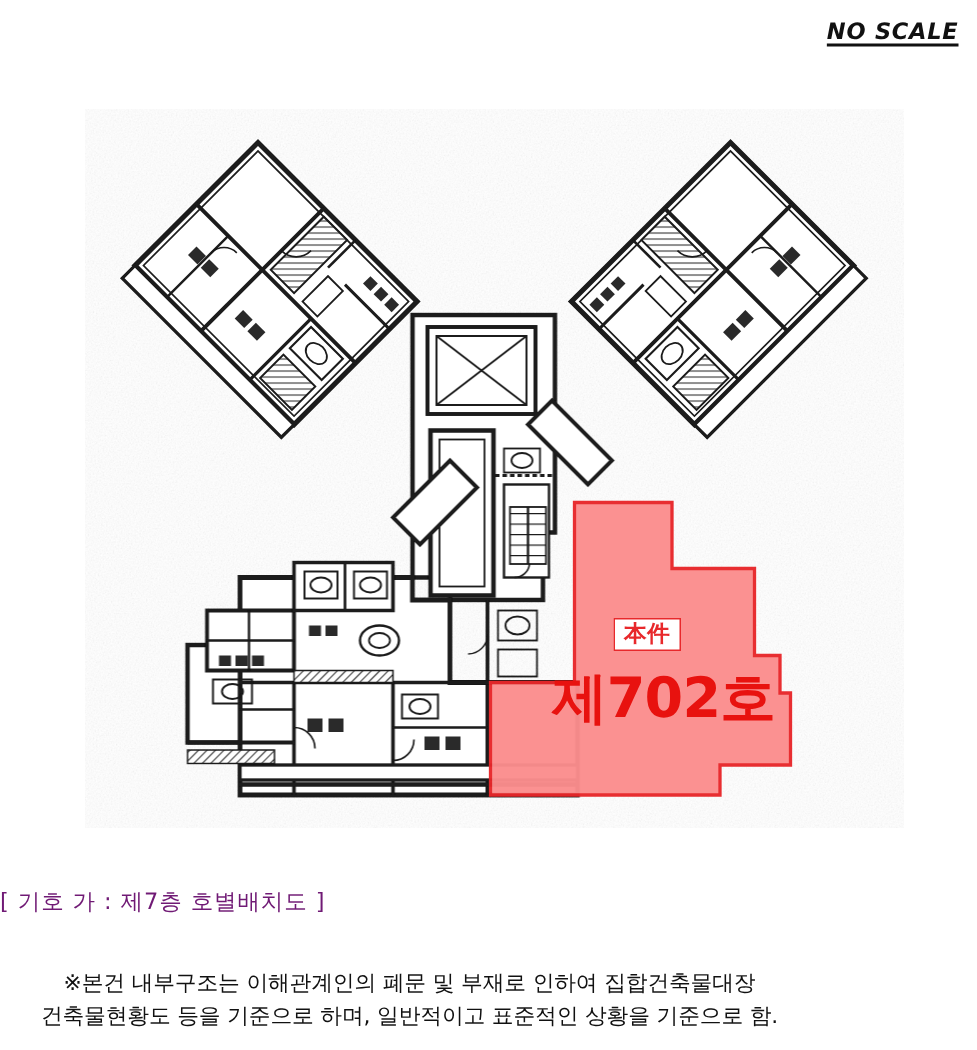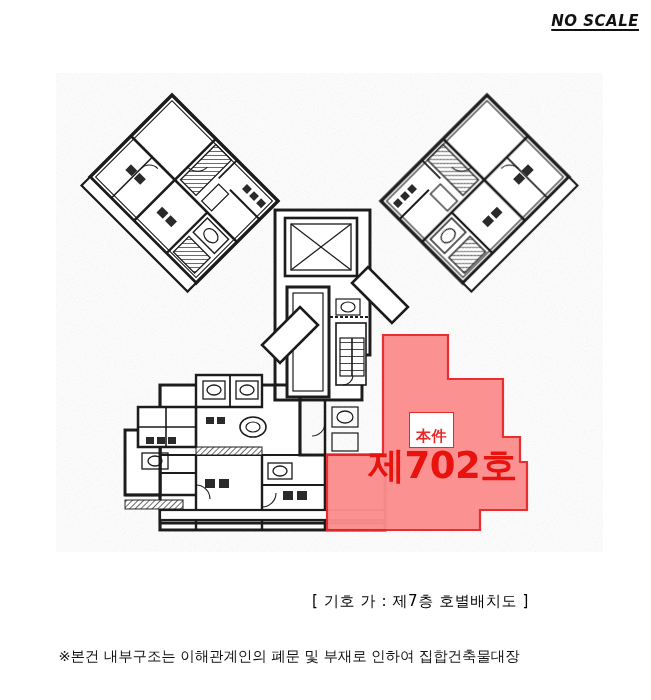--- a/index.html
+++ b/index.html
@@ -46,21 +46,21 @@
     display: block;
     width: 651px;
     height: 500px;
   }
 
   
   .honken-badge {
     position: absolute;
     left: 409px;
     top: 412px;
-    padding: 16px 6px 3px 6px;
+    padding: 2px 6px 3px 6px;
     background: #ffffff;
     border: 1.6px solid #e8282b;
     color: #e8282b;
     font-size: 15px;
     font-weight: 700;
     line-height: 1;
     letter-spacing: 0.5px;
     white-space: nowrap;
     z-index: 6;
   }
@@ -76,29 +76,29 @@
     white-space: nowrap;
     z-index: 6;
   }
 
   
   .caption {
     position: absolute;
     left: 0;
     top: 592px;
     width: 529px;
-    text-align: right;
+    text-align: left;
     font-size: 15px;
-    color: #000000;
+    color: #701a75;
     letter-spacing: 0.6px;
     white-space: nowrap;
   }
   .footnote {
     position: absolute;
-    left: 16px;
+    left: 0;
     top: 645px;
     width: 546px;
     text-align: center;
     font-size: 14.5px;
     line-height: 1.55;
     color: #111;
     letter-spacing: -0.1px;
   }
   .footnote .fn-line { display: block; white-space: nowrap; }
 </style>
@@ -293,13 +293,14 @@
 </div>
 
 <div class="honken-badge">本件</div>
 
 <div class="unit-label">제702호</div>
 
 <div class="caption">[  기호 가 : 제7층 호별배치도   ]</div>
 
 <div class="footnote">
   <span class="fn-line">※본건 내부구조는 이해관계인의 폐문 및 부재로 인하여 집합건축물대장</span>
+  <span class="fn-line">건축물현황도 등을 기준으로 하며, 일반적이고 표준적인 상황을 기준으로 함.</span>
 </div>
 
 </body></html>

